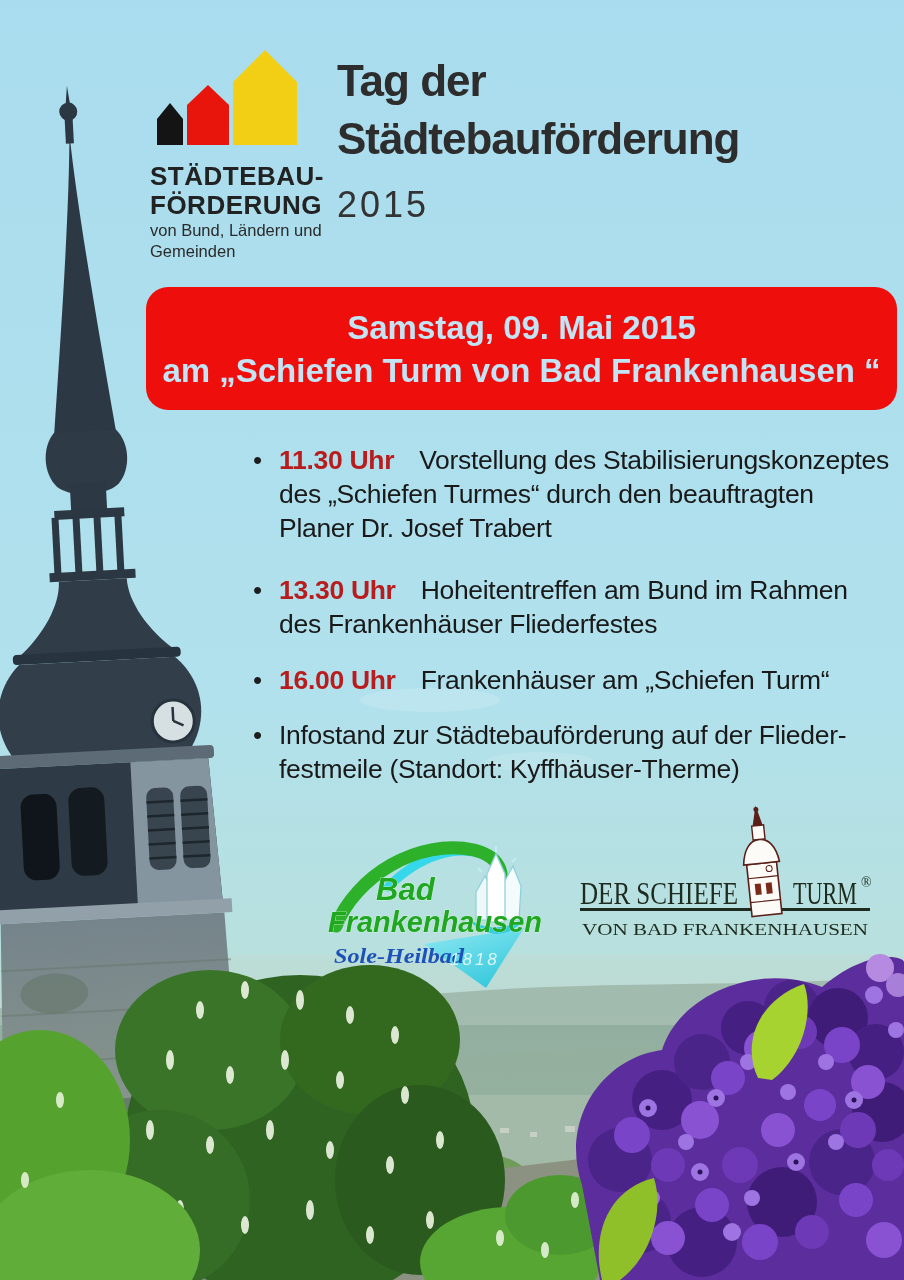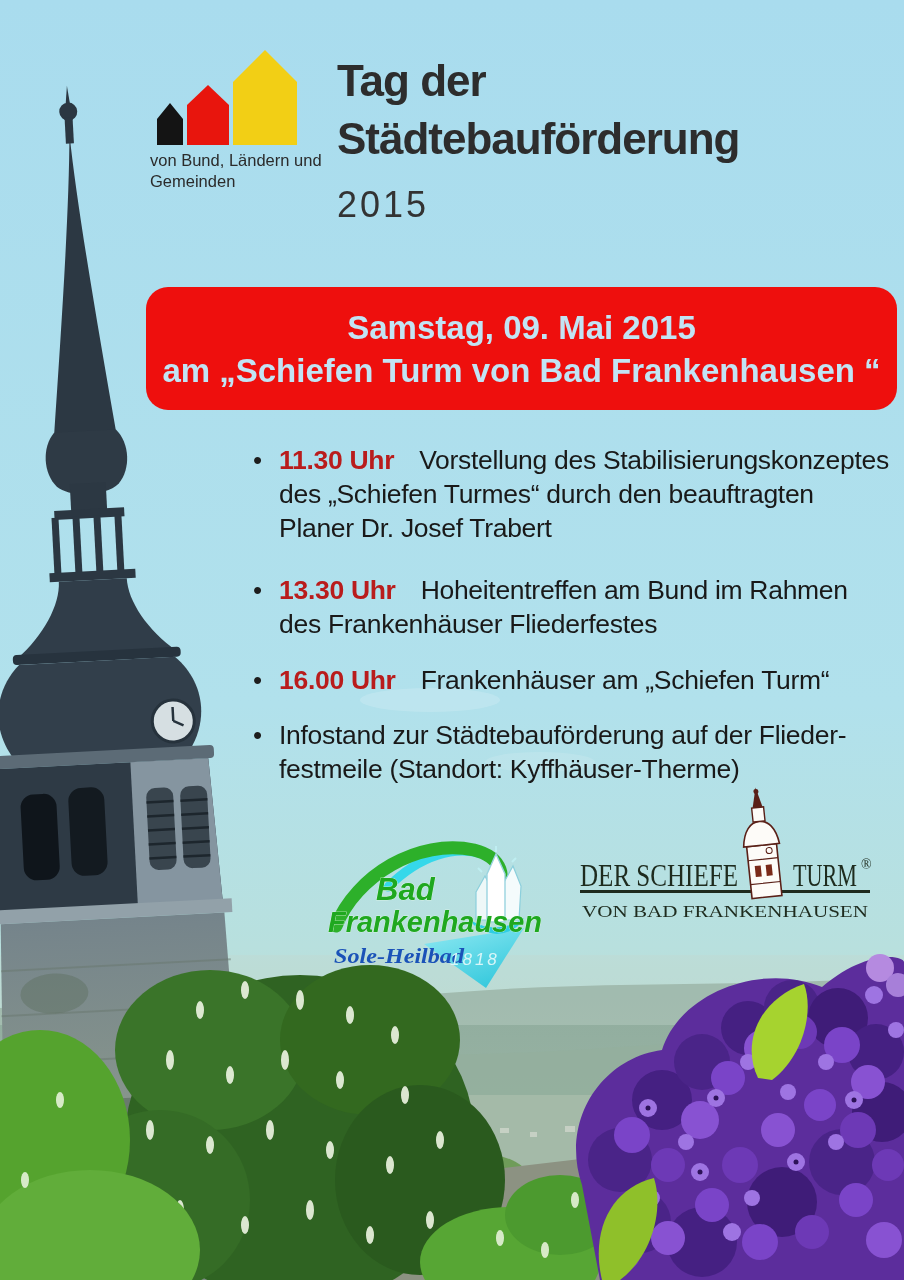--- a/index.html
+++ b/index.html
@@ -31,21 +31,21 @@
   
   .schedule{position:absolute;left:253px;top:443px;width:650px;color:#191919;}
   .sched-item{position:relative;padding-left:26px;margin-bottom:28px;font-size:26.5px;line-height:34px;letter-spacing:-.3px;white-space:nowrap;}
   .sched-item .bullet{position:absolute;left:0;top:0;font-size:26px;color:#1d1d1d;}
   .sched-item .time{font-weight:bold;color:#b91c1c;margin-right:25px;}
   .sched-item.gap2{margin-bottom:22px;}
   .sched-item.gap3{margin-bottom:21px;}
 
   
   .spa-logo{position:absolute;left:326px;top:832px;width:222px;height:160px;}
-  .tower-logo{position:absolute;left:580px;top:787px;width:296px;height:150px;}
+  .tower-logo{position:absolute;left:580px;top:805px;width:296px;height:150px;}
   .spa-logo svg,.tower-logo svg{display:block;}
 </style>
 </head>
 <body>
 
 <div class="poster">
 
   <svg class="bg-svg" viewBox="0 0 904 1280" aria-hidden="true">
     <defs>
       <linearGradient id="sky" x1="0" y1="0" x2="0" y2="1">
@@ -265,20 +265,24 @@
         <circle cx="898" cy="985" r="12" fill="#a77fd9"></circle>
     </g>
   </svg>
 
   <div class="funding-logo">
     <svg width="160" height="105" viewBox="0 0 160 105">
       <polygon points="115,5 147,37 147,100 83,100 83,37" fill="#f2cf15"></polygon>
       <polygon points="58,40 79,60 79,100 37,100 37,60" fill="#e8150d"></polygon>
       <polygon points="20,58 33,74 33,100 7,100 7,74" fill="#141414"></polygon>
     </svg>
+    <div class="funding-name">
+      <div>STÄDTEBAU-</div>
+      <div>FÖRDERUNG</div>
+    </div>
     <div class="funding-tagline" style="font-weight:normal;">
       <div>von Bund, Ländern und</div>
       <div>Gemeinden</div>
     </div>
   </div>
 
   <div class="main-title">
     <div class="t-line">Tag der</div>
     <div class="t-line">Städtebauförderung</div>
     <div class="t-year">2015</div>

